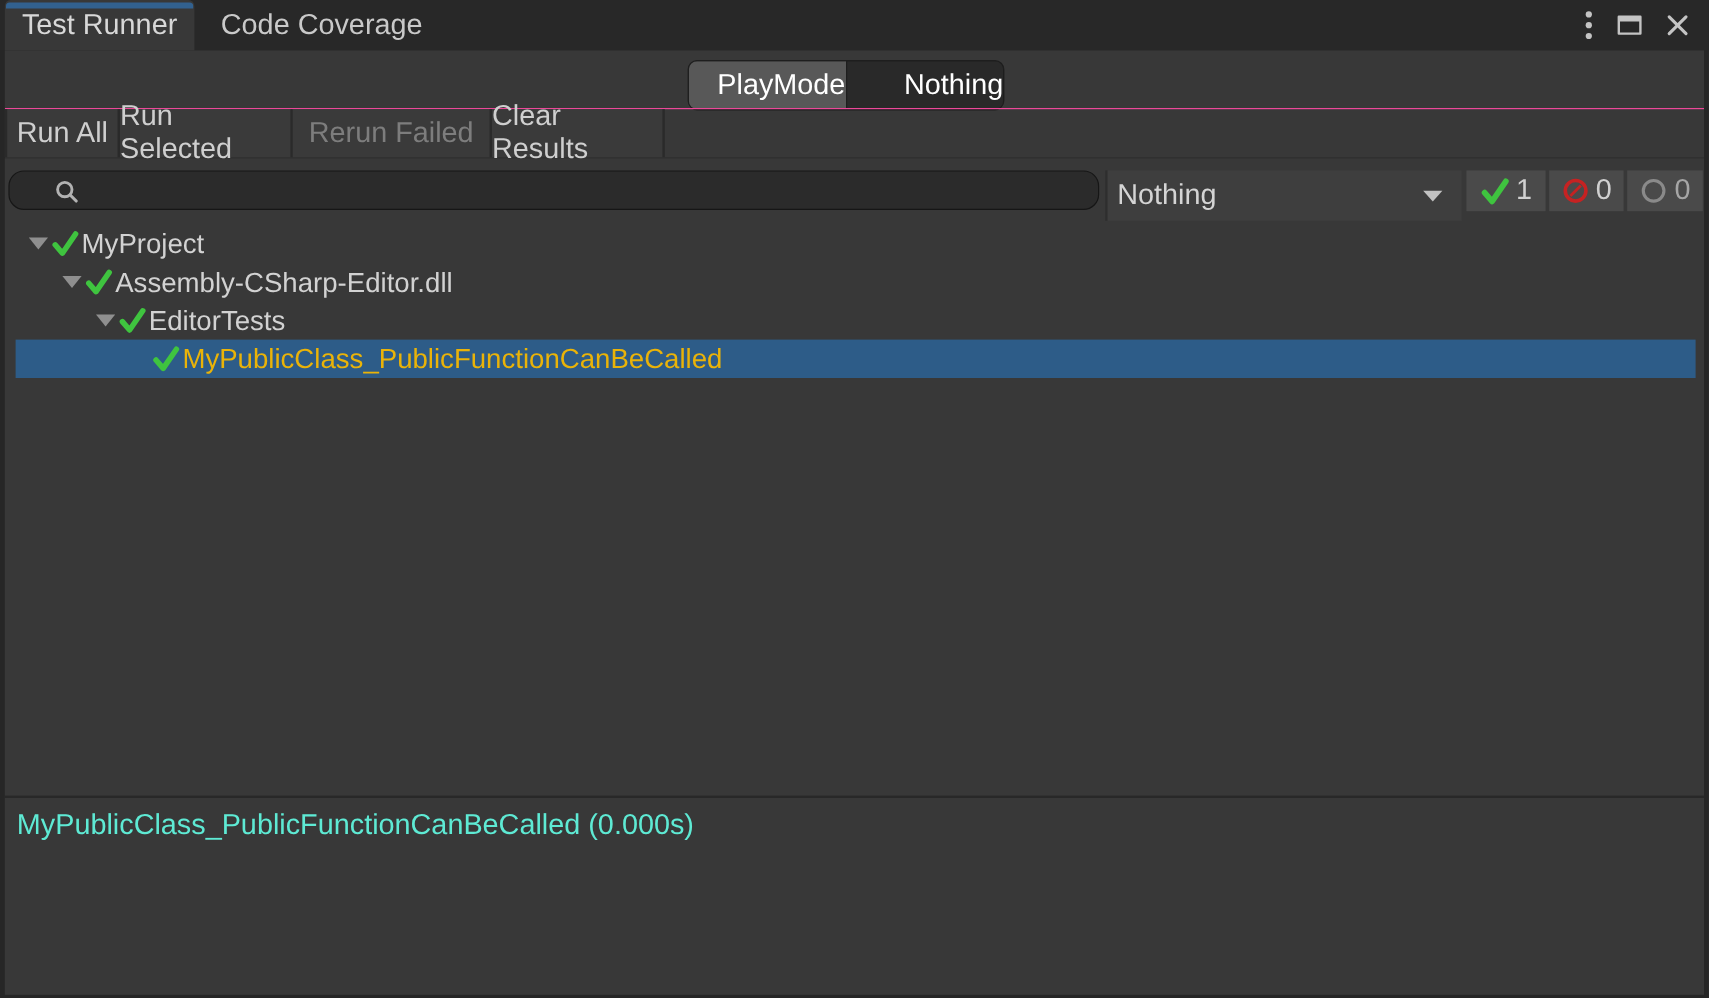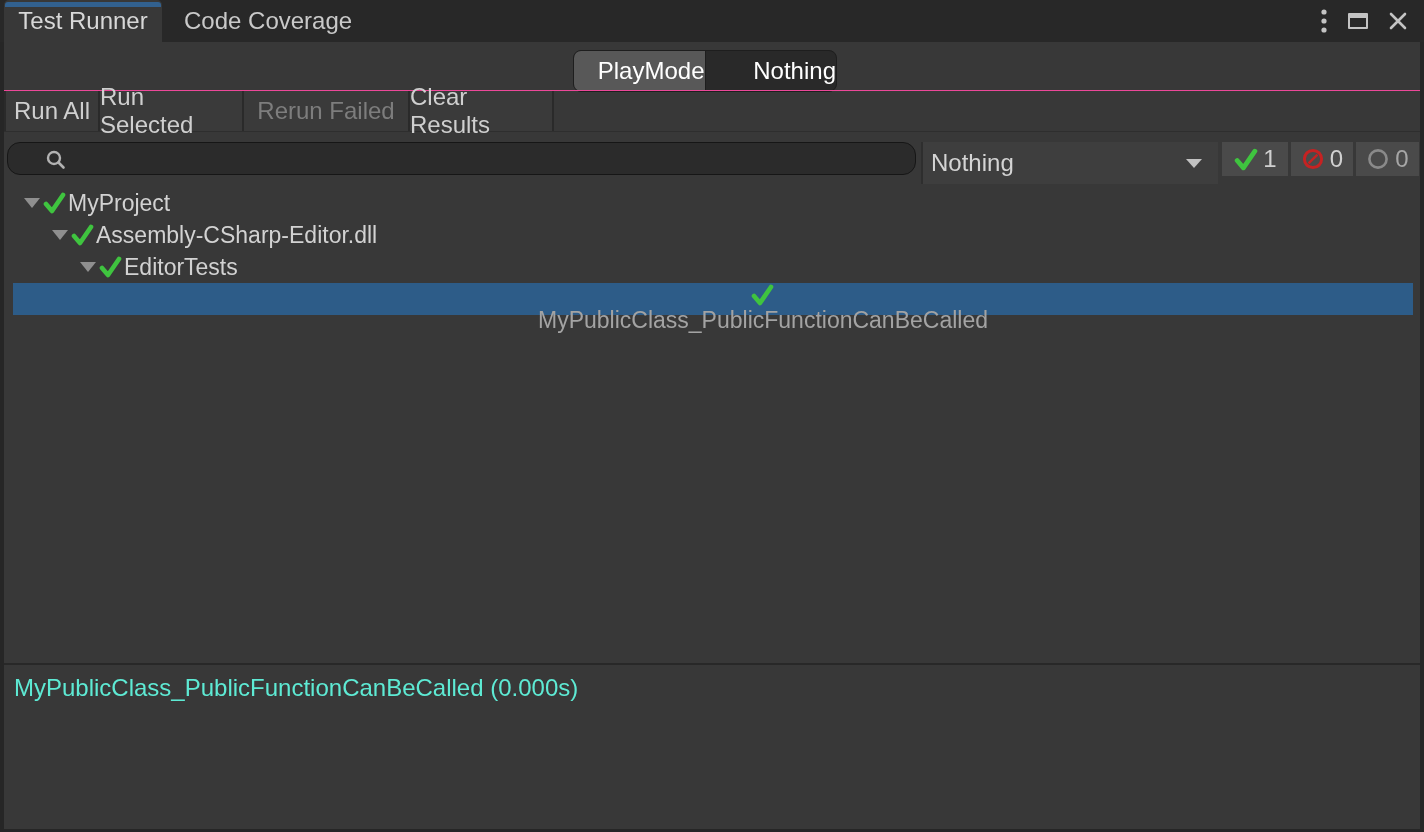--- a/index.html
+++ b/index.html
@@ -109,21 +109,21 @@
   .tree { position:absolute; top:140px; left:0; right:0; height:481px; padding-top:5px; }
   .row {
     position:relative; height:32px; display:flex; align-items:center;
     font-size:23px; color:#d2d2d2; cursor:default;
   }
   .row.selected::before {
     content:""; position:absolute; left:9px; right:7px; top:0; bottom:0;
     background:#2d5c88;
   }
   .row > * { position:relative; z-index:1; }
-  .row.selected { color:#a3a3a3;flex-direction:column; }
+  .row.selected { color:#eab308; }
   .tri-box { width:20px; display:flex; align-items:center; justify-content:center; }
   .tri {
     width:0; height:0; border-left:8px solid transparent;
     border-right:8px solid transparent; border-top:10px solid #8f8f8f;
   }
   .chk-box { width:26px; display:flex; align-items:center; justify-content:flex-start; }
   .row .lbl { white-space:nowrap; }
 
   
   .hsep { position:absolute; top:621px; left:0; right:0; height:2px; background:#282828; }

